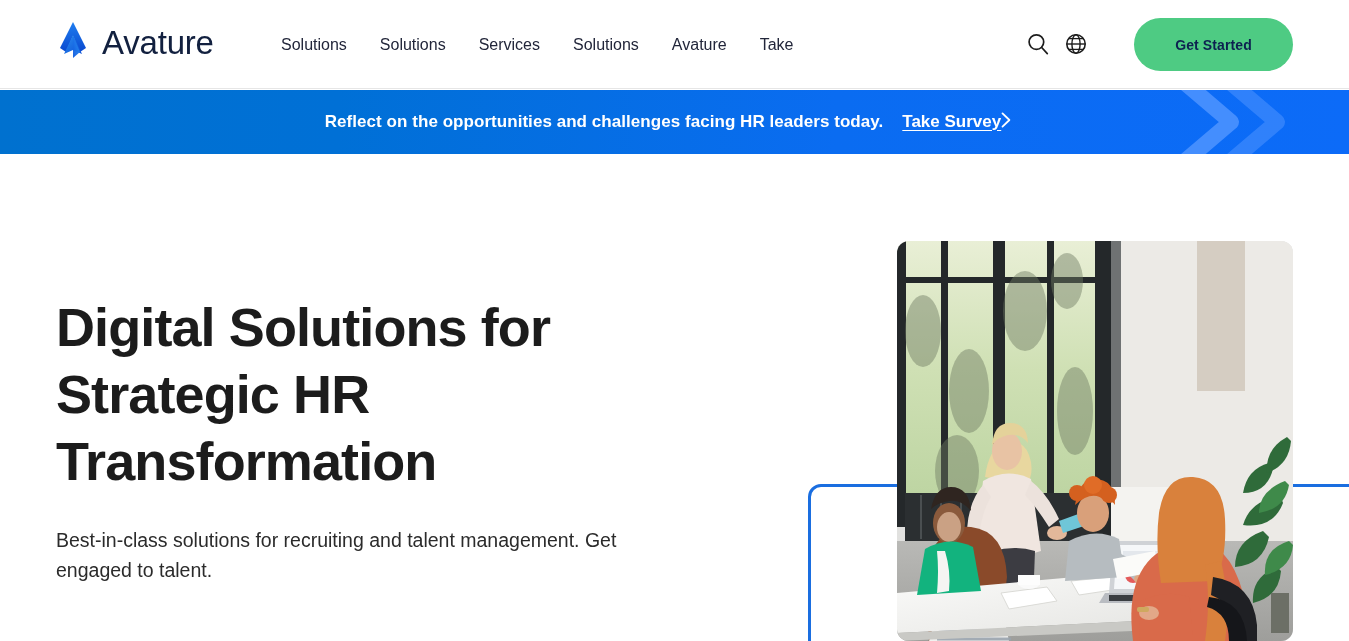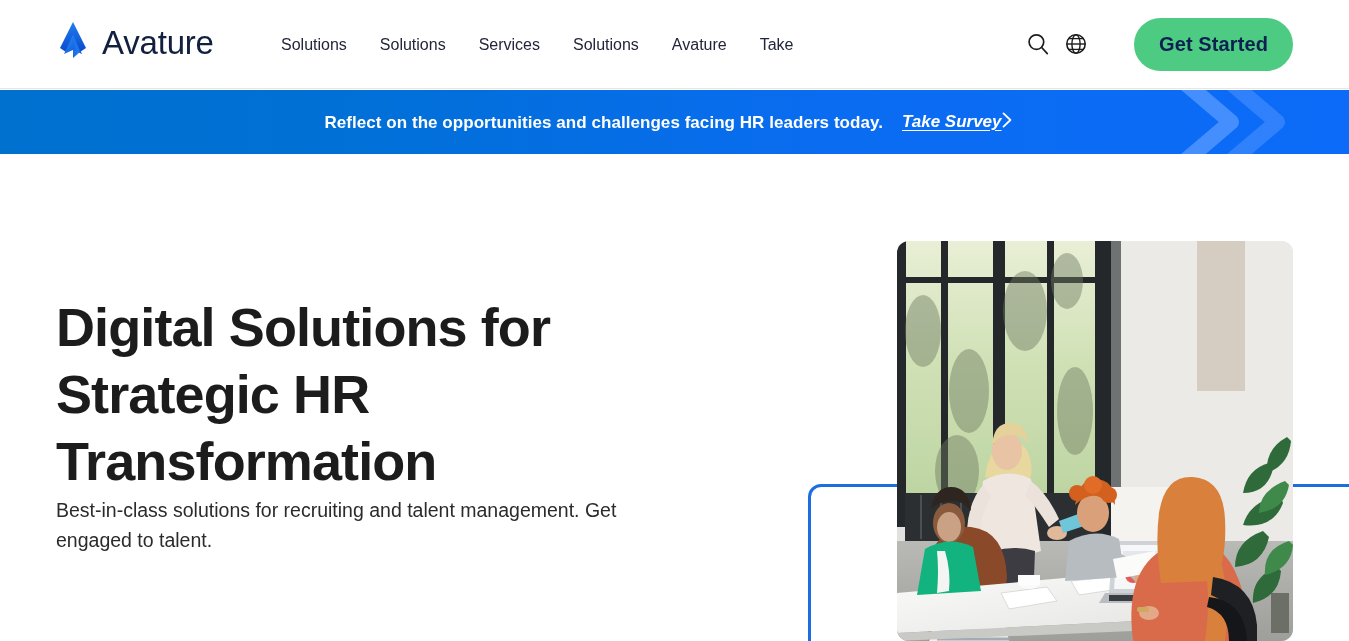--- a/index.html
+++ b/index.html
@@ -47,66 +47,67 @@
   }
   .search-icon-wrap { position: absolute; left: 1023px; top: 30px; }
   .globe-icon-wrap  { position: absolute; left: 1061px; top: 30px; }
 
   .cta-btn {
     position: absolute; left: 1134px; top: 18px;
     width: 159px; height: 53px;
     background: #4ecb83;
     border: none; border-radius: 27px;
     color: #0d2150;
-    font-size: 20px; font-weight: 700;
+    font-size: 14px; font-weight: 700;
     font-family: "Liberation Sans", sans-serif;
     cursor: pointer;
     display: flex; align-items: center; justify-content: center;
     letter-spacing: 0.1px;
   }
 
   
   .banner {
     position: absolute; top: 90px; left: 0;
     width: 1349px; height: 64px;
     background: linear-gradient(90deg, #0071cf 0%, #0070d6 25%, #0a6cf1 62%, #0c6bf8 100%);
     overflow: hidden;
     display: flex; align-items: center; justify-content: center;
   }
   .banner-chevrons {
     position: absolute; right: 0; top: 0; height: 64px; width: 230px;
     pointer-events: none;
   }
   .banner-inner {
     position: relative; z-index: 2;
-    display: flex; align-items: flex-end; gap: 19px;
+    display: flex; align-items: center; gap: 19px;
     transform: translateX(-6px);
   }
   .banner-text {
     color: #ffffff; font-size: 17px; font-weight: 700;
     letter-spacing: 0.05px; white-space: nowrap;
   }
   .banner-link {
     color: #ffffff; font-size: 17px; font-weight: 700;
     text-decoration: underline; text-underline-offset: 3px;
     white-space: nowrap; cursor: pointer;
-    display: inline-flex; align-items: center;  font-style: italic;
+    display: inline-flex; align-items: center; 
   }
   .banner-link .chev { text-decoration: none; }
 
   
   .hero { position: absolute; top: 154px; left: 0; width: 1349px; height: 428px; border-radius: 15px; }
 
   .hero-copy { position: absolute; left: 56px; top: 140px; width: 640px; }
   .hero-title {
     font-size: 54px; font-weight: 700; line-height: 67px;
     color: #1c1c1c; letter-spacing: -0.9px;
     font-family: "Liberation Sans", sans-serif;
   }
   .hero-sub {
+    margin-top: 30px;
     font-size: 19.5px; line-height: 30px; color: #2b2b2b;
     font-weight: 400; max-width: 610px;
   }
 
   
   .hero-frame {
     position: absolute;
     left: 808px; top: 330px;
     width: 560px; height: 243px;
     border: 3px solid #1a6ee0;

